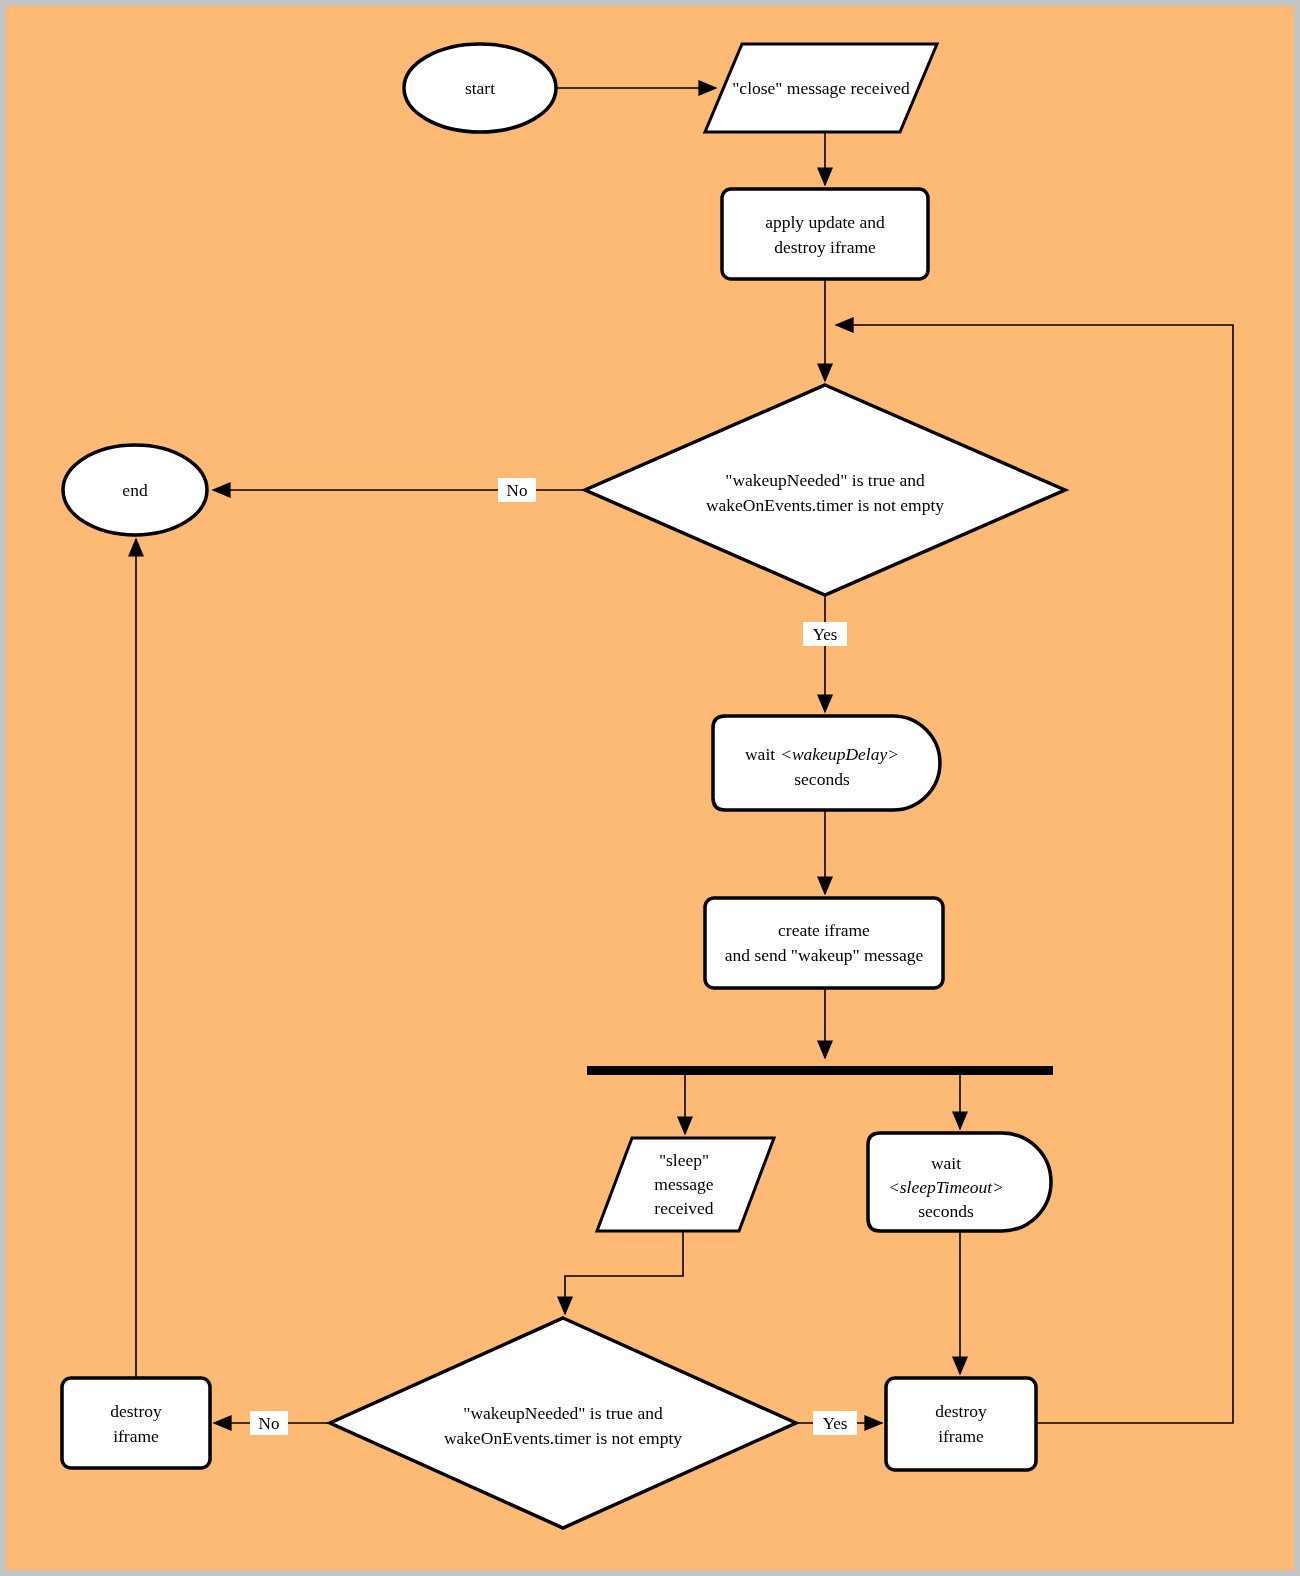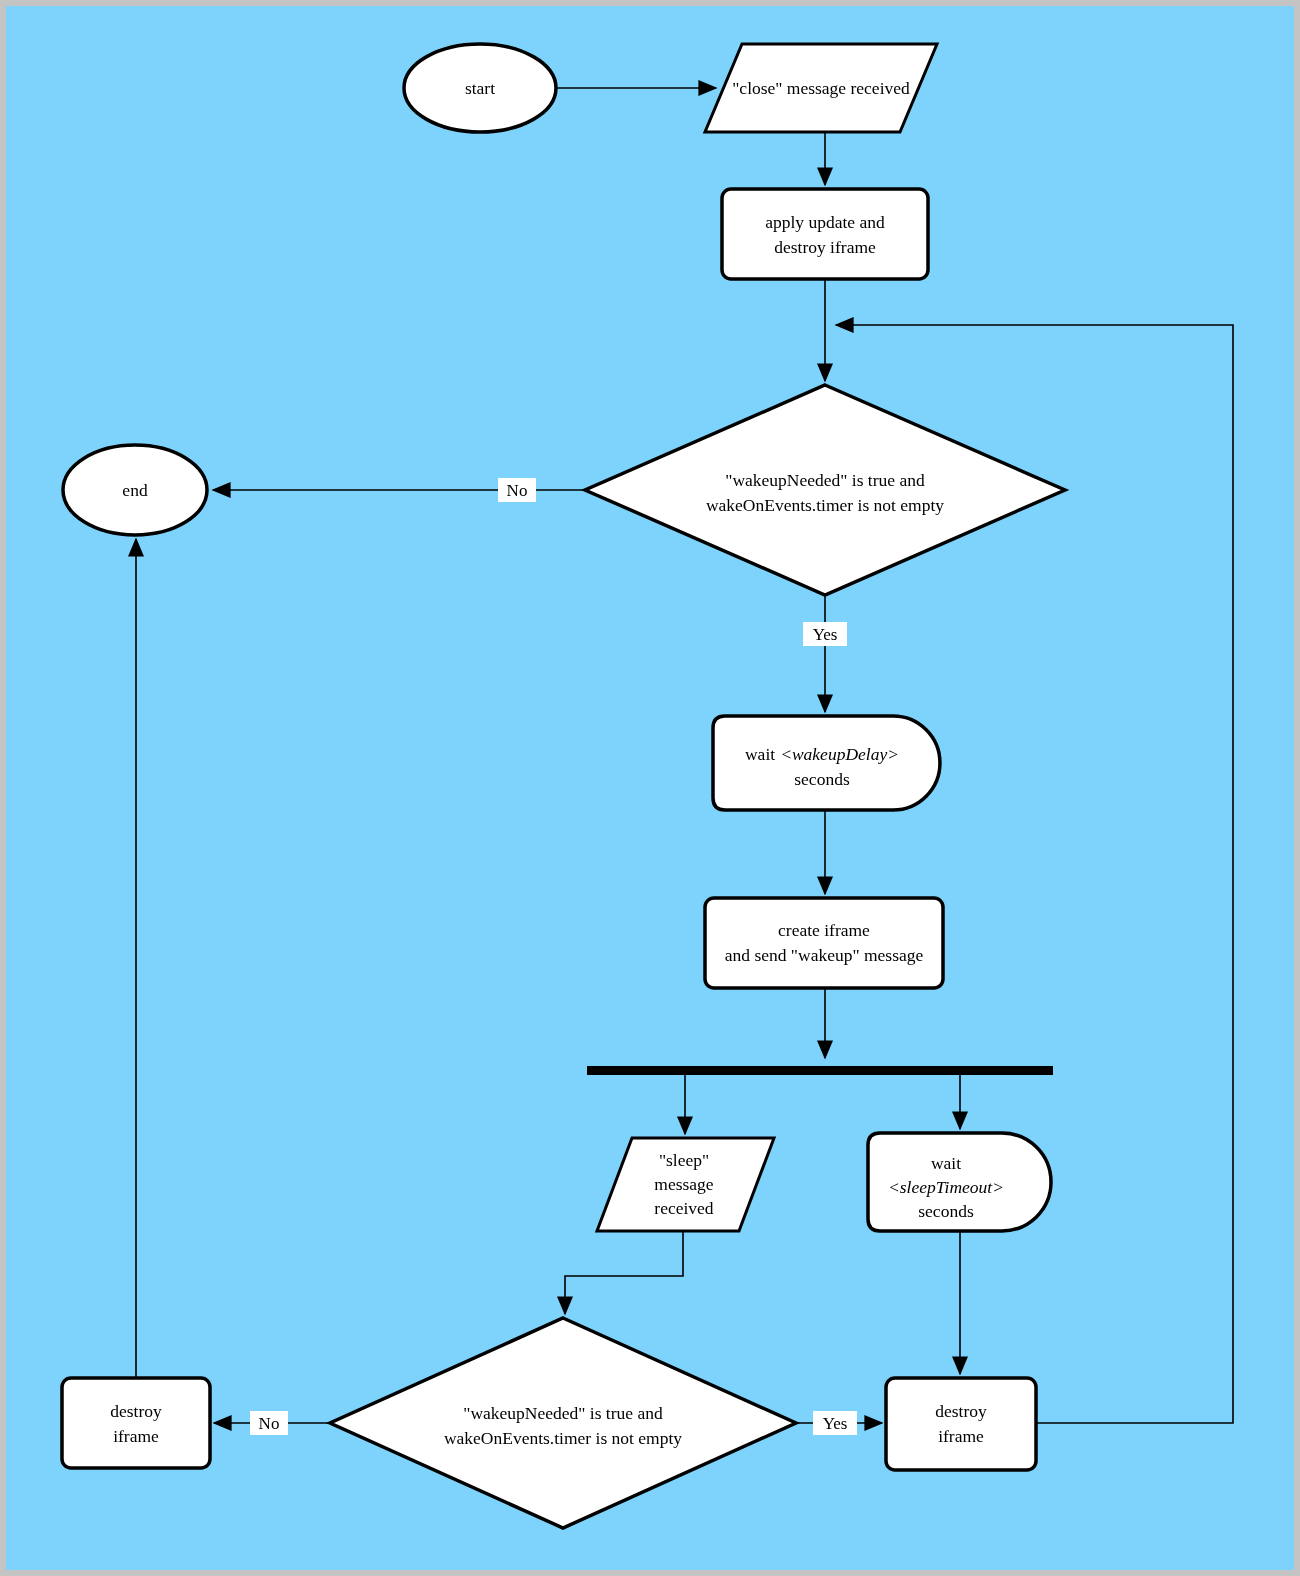--- a/index.html
+++ b/index.html
@@ -7,21 +7,21 @@
     padding: 0;
     background: #ffffff;
     font-family: "Liberation Serif", "DejaVu Serif", serif;
   }
   .page {
     position: relative;
     width: 1300px;
     height: 1576px;
     box-sizing: border-box;
     border: 6px solid #c4c4c4;
-    background: #7dd3fc;
+    background: #fdba74;
     overflow: hidden;
   }
   svg { display: block; }
   .shape {
     fill: #ffffff;
     stroke: #000000;
   }
   .thick { stroke-width: 3.5; }
   .med   { stroke-width: 3; }
   .edge {

